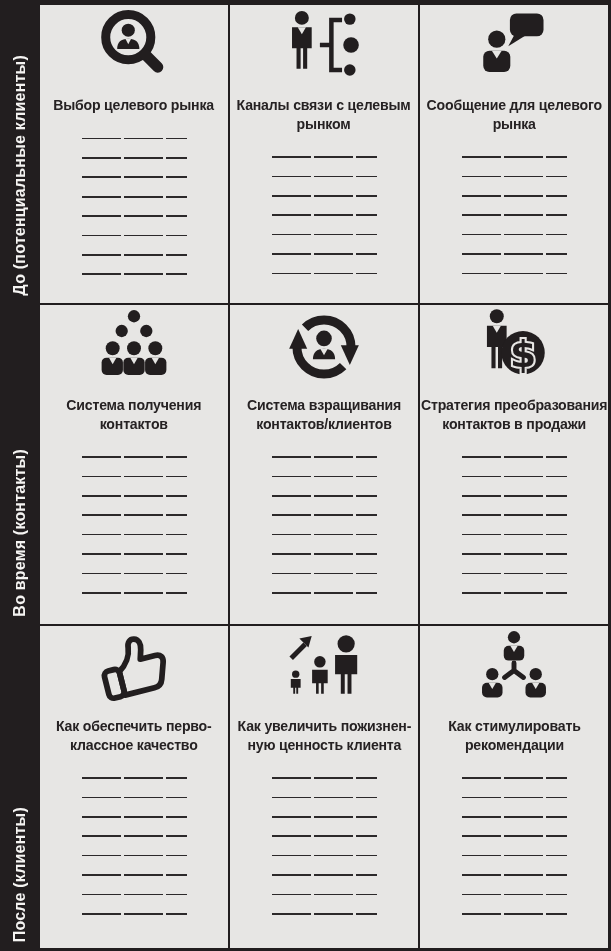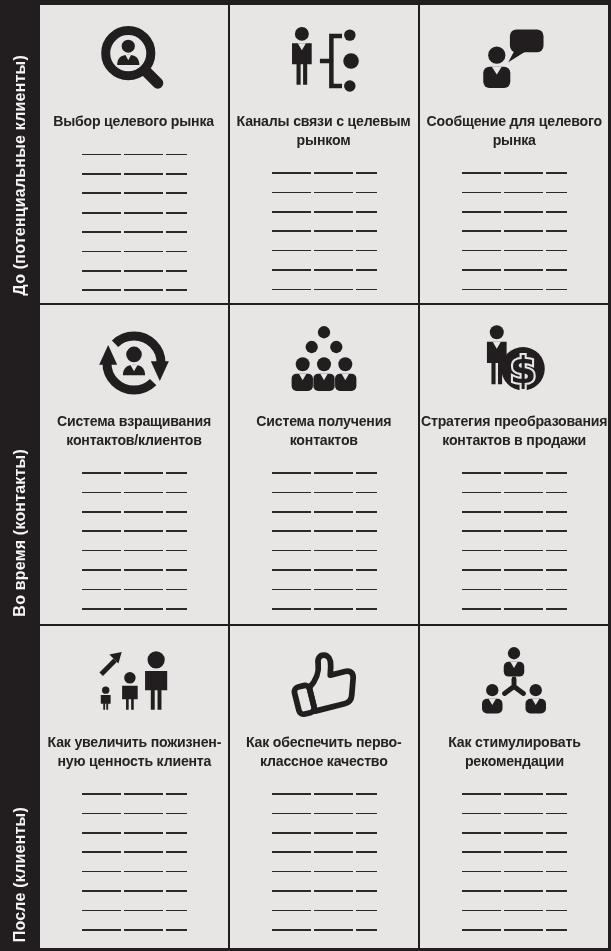--- a/index.html
+++ b/index.html
@@ -21,21 +21,21 @@
   }
   
   .grid{
     width:571px;height:951px;box-sizing:border-box;
     display:grid;grid-template-columns:repeat(3,1fr);
     grid-template-rows:298px 319px 322px;gap:2px;
     background:#221e1f;border:solid #221e1f;border-width:5px 3px 3px 0;
   }
   .cell{
     background:#e7e6e4;display:flex;flex-direction:column;align-items:center;
-    padding-top:17px;box-sizing:border-box;overflow:hidden;
+    padding-top:1px;box-sizing:border-box;overflow:hidden;
   }
   .icon-box{height:82px;display:flex;align-items:center;justify-content:center;margin-bottom:8px;}
   .icon-box svg{width:86px;height:82px;display:block;}
   .cell-title{
     text-align:center;color:#262223;font-weight:700;font-size:15px;
     line-height:18.5px;margin-bottom:9px;transform:scaleX(0.94);
     letter-spacing:-0.2px;white-space:nowrap;
   }
   .title-line{display:block;}
   .blank-lines{display:flex;flex-direction:column;align-items:center;}
@@ -121,47 +121,20 @@
     <polygon points="23,54.5 35,54.5 29,64" fill="#e7e6e4"></polygon>
     <rect x="45" y="9" width="41" height="28" rx="8"></rect>
     <polygon points="51,34 67,34 43,49"></polygon>
   </svg>
       </div>
     <div class="cell-title">
         <span class="title-line">Сообщение для целевого</span>
         <span class="title-line">рынка</span>
       </div>
     <div class="blank-lines">
-        <div class="blank-line"></div>
-        <div class="blank-line"></div>
-        <div class="blank-line"></div>
-        <div class="blank-line"></div>
-        <div class="blank-line"></div>
-        <div class="blank-line"></div>
-        <div class="blank-line"></div>
-      </div>
-  </div>
-
-  <div class="cell">
-    <div class="icon-box">
-        <svg viewBox="0 0 100 100" fill="#221e1f" xmlns="http://www.w3.org/2000/svg">
-    <circle cx="50" cy="50" r="33" fill="none" stroke="#221e1f" stroke-width="11" stroke-dasharray="78 25.6" transform="rotate(45 50 50)"></circle>
-    <polygon points="7.5,52 29.5,52 18.5,28"></polygon>
-    <polygon points="70.5,48 92.5,48 81.5,72"></polygon>
-    <circle cx="50" cy="39.5" r="9.5"></circle>
-    <path d="M36.5 65 q0 -13 13.5 -13 q13.5 0 13.5 13 z"></path>
-    <polygon points="45.5,52 54.5,52 50,60" fill="#e7e6e4"></polygon>
-  </svg>
-      </div>
-    <div class="cell-title">
-        <span class="title-line">Система взращивания</span>
-        <span class="title-line">контактов/клиентов</span>
-      </div>
-    <div class="blank-lines">
-        <div class="blank-line"></div>
         <div class="blank-line"></div>
         <div class="blank-line"></div>
         <div class="blank-line"></div>
         <div class="blank-line"></div>
         <div class="blank-line"></div>
         <div class="blank-line"></div>
         <div class="blank-line"></div>
       </div>
   </div>
 
@@ -194,30 +167,82 @@
         <div class="blank-line"></div>
         <div class="blank-line"></div>
         <div class="blank-line"></div>
         <div class="blank-line"></div>
       </div>
   </div>
 
   <div class="cell">
     <div class="icon-box">
         <svg viewBox="0 0 100 100" fill="#221e1f" xmlns="http://www.w3.org/2000/svg">
+    <circle cx="50" cy="50" r="33" fill="none" stroke="#221e1f" stroke-width="11" stroke-dasharray="78 25.6" transform="rotate(45 50 50)"></circle>
+    <polygon points="7.5,52 29.5,52 18.5,28"></polygon>
+    <polygon points="70.5,48 92.5,48 81.5,72"></polygon>
+    <circle cx="50" cy="39.5" r="9.5"></circle>
+    <path d="M36.5 65 q0 -13 13.5 -13 q13.5 0 13.5 13 z"></path>
+    <polygon points="45.5,52 54.5,52 50,60" fill="#e7e6e4"></polygon>
+  </svg>
+      </div>
+    <div class="cell-title">
+        <span class="title-line">Система взращивания</span>
+        <span class="title-line">контактов/клиентов</span>
+      </div>
+    <div class="blank-lines">
+        <div class="blank-line"></div>
+        <div class="blank-line"></div>
+        <div class="blank-line"></div>
+        <div class="blank-line"></div>
+        <div class="blank-line"></div>
+        <div class="blank-line"></div>
+        <div class="blank-line"></div>
+        <div class="blank-line"></div>
+      </div>
+  </div>
+
+  <div class="cell">
+    <div class="icon-box">
+        <svg viewBox="0 0 100 100" fill="#221e1f" xmlns="http://www.w3.org/2000/svg">
     <circle cx="29" cy="12.5" r="8.5"></circle>
     <path d="M17 24 h24 v26 h-5.5 v26 h-5 v-26 h-3 v26 h-5 v-26 H17 z"></path>
     <polygon points="24,24 34,24 29,32.5" fill="#e7e6e4"></polygon>
     <circle cx="61" cy="57" r="26.5"></circle>
     <text x="61" y="59" text-anchor="middle" dominant-baseline="central" font-size="46" font-weight="bold" font-family="DejaVu Sans, sans-serif" fill="#221e1f" stroke="#e7e6e4" stroke-width="5" paint-order="stroke">$</text>
   </svg>
       </div>
     <div class="cell-title">
         <span class="title-line">Стратегия преобразования</span>
         <span class="title-line">контактов в продажи</span>
+      </div>
+    <div class="blank-lines">
+        <div class="blank-line"></div>
+        <div class="blank-line"></div>
+        <div class="blank-line"></div>
+        <div class="blank-line"></div>
+        <div class="blank-line"></div>
+        <div class="blank-line"></div>
+        <div class="blank-line"></div>
+        <div class="blank-line"></div>
+      </div>
+  </div>
+
+  <div class="cell">
+    <div class="icon-box">
+        <svg viewBox="0 0 100 100" xmlns="http://www.w3.org/2000/svg">
+    <g fill="none" stroke="#221e1f" stroke-width="7" stroke-linejoin="round" stroke-linecap="round" transform="rotate(-14 50 52)">
+      <rect x="13" y="46" width="19" height="34" rx="6"></rect>
+      <path d="M32 50 C 42 44 48.5 34 49.5 24.5 C 50.2 17.5 54 14.5 59 16 C 64.3 17.6 65.8 23.5 63.8 30.5 L 60.5 41.5 L 79 41.5 C 86 41.5 88.6 46 86.6 52 L 80 71.5 C 78.2 77 74.4 79.5 68.8 79.5 L 32 79.5 Z"></path>
+    </g>
+  </svg>
+      </div>
+    <div class="cell-title">
+        <span class="title-line">Как обеспечить перво-</span>
+        <span class="title-line">классное качество</span>
       </div>
     <div class="blank-lines">
         <div class="blank-line"></div>
         <div class="blank-line"></div>
         <div class="blank-line"></div>
         <div class="blank-line"></div>
         <div class="blank-line"></div>
         <div class="blank-line"></div>
         <div class="blank-line"></div>
         <div class="blank-line"></div>
@@ -233,45 +258,20 @@
     <path d="M9.5 63.5 h12 v10.5 h-3 v7.5 h-2.3 v-7.5 h-1.4 v7.5 h-2.3 v-7.5 h-3 z"></path>
     <circle cx="45" cy="42.5" r="7"></circle>
     <path d="M35.5 52 h19 v16.5 h-4.8 v13 h-3.2 v-13 h-3 v13 h-3.2 v-13 h-4.8 z"></path>
     <circle cx="77" cy="20.5" r="10.5"></circle>
     <path d="M63.5 34 h27 v23.5 h-7 v24 h-4.8 v-24 h-3.4 v24 h-4.8 v-24 h-7 z"></path>
   </svg>
       </div>
     <div class="cell-title">
         <span class="title-line">Как увеличить пожизнен-</span>
         <span class="title-line">ную ценность клиента</span>
-      </div>
-    <div class="blank-lines">
-        <div class="blank-line"></div>
-        <div class="blank-line"></div>
-        <div class="blank-line"></div>
-        <div class="blank-line"></div>
-        <div class="blank-line"></div>
-        <div class="blank-line"></div>
-        <div class="blank-line"></div>
-        <div class="blank-line"></div>
-      </div>
-  </div>
-
-  <div class="cell">
-    <div class="icon-box">
-        <svg viewBox="0 0 100 100" xmlns="http://www.w3.org/2000/svg">
-    <g fill="none" stroke="#221e1f" stroke-width="7" stroke-linejoin="round" stroke-linecap="round" transform="rotate(-14 50 52)">
-      <rect x="13" y="46" width="19" height="34" rx="6"></rect>
-      <path d="M32 50 C 42 44 48.5 34 49.5 24.5 C 50.2 17.5 54 14.5 59 16 C 64.3 17.6 65.8 23.5 63.8 30.5 L 60.5 41.5 L 79 41.5 C 86 41.5 88.6 46 86.6 52 L 80 71.5 C 78.2 77 74.4 79.5 68.8 79.5 L 32 79.5 Z"></path>
-    </g>
-  </svg>
-      </div>
-    <div class="cell-title">
-        <span class="title-line">Как обеспечить перво-</span>
-        <span class="title-line">классное качество</span>
       </div>
     <div class="blank-lines">
         <div class="blank-line"></div>
         <div class="blank-line"></div>
         <div class="blank-line"></div>
         <div class="blank-line"></div>
         <div class="blank-line"></div>
         <div class="blank-line"></div>
         <div class="blank-line"></div>
         <div class="blank-line"></div>

